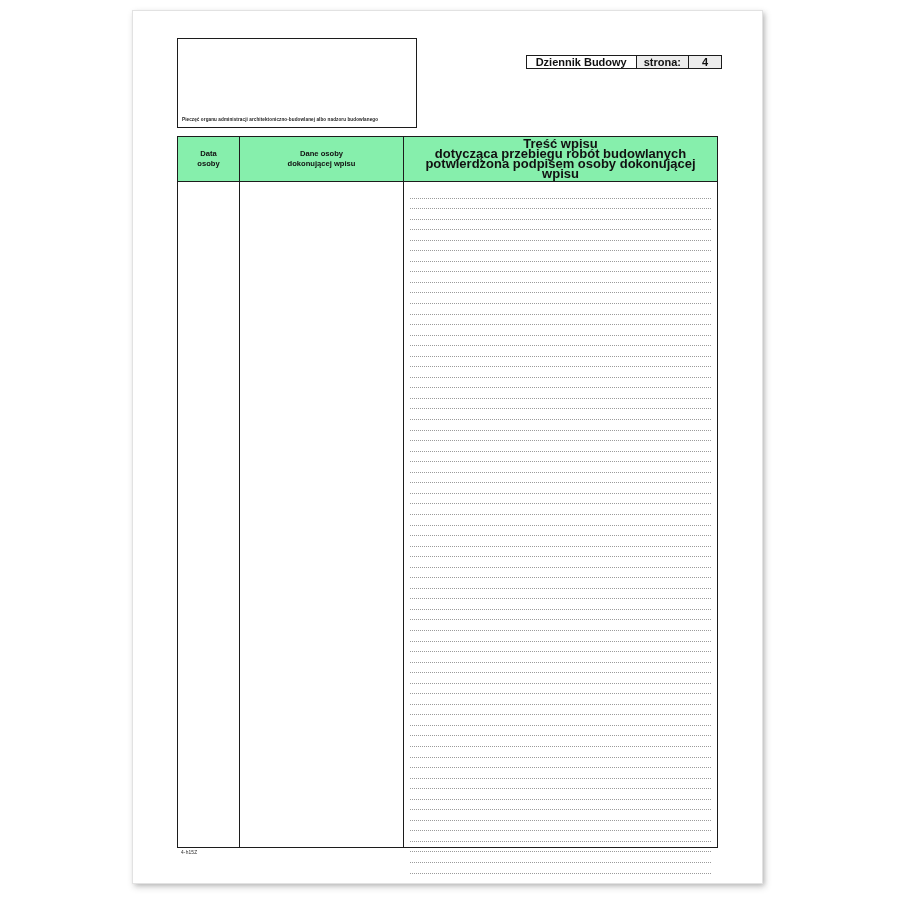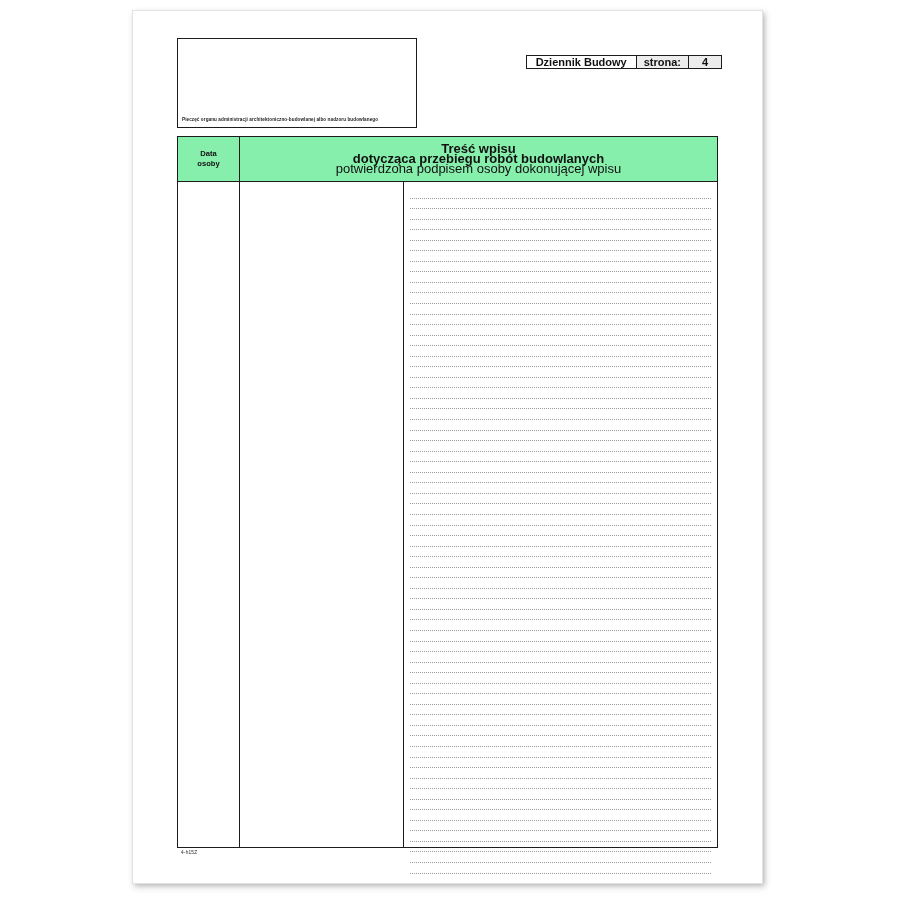--- a/index.html
+++ b/index.html
@@ -151,21 +151,21 @@
     font-weight: 700;
     line-height: 10px;
   }
   .th-content {
     flex: 1;
     font-size: 13px;
     line-height: 10px;
   }
   .th-content .l1 { font-weight: 700; }
   .th-content .l2 { font-weight: 700; }
-  .th-content .l3 { font-weight: 400; }
+  .th-content .l3 { font-weight: 700; }
 
   .tbody {
     display: flex;
     height: calc(100% - 45px);
     box-sizing: border-box;
   }
   .col-date {
     width: 62px;
     border-right: 1px solid #1c1c1c;
     box-sizing: border-box;
@@ -217,20 +217,26 @@
       <div class="page-number-cell">4</div>
     </div>
 
     <div class="table">
 
       <div class="thead">
         <div class="th th-date">
           <div>
             <div>Data</div>
             <div>osoby</div>
+          </div>
+        </div>
+        <div class="th th-person">
+          <div>
+            <div>Dane osoby</div>
+            <div>dokonującej wpisu</div>
           </div>
         </div>
         <div class="th th-content">
           <div>
             <div class="l1">Treść wpisu</div>
             <div class="l2">dotycząca przebiegu robót budowlanych</div>
             <div class="l3">potwierdzona podpisem osoby dokonującej wpisu</div>
           </div>
         </div>
       </div>

